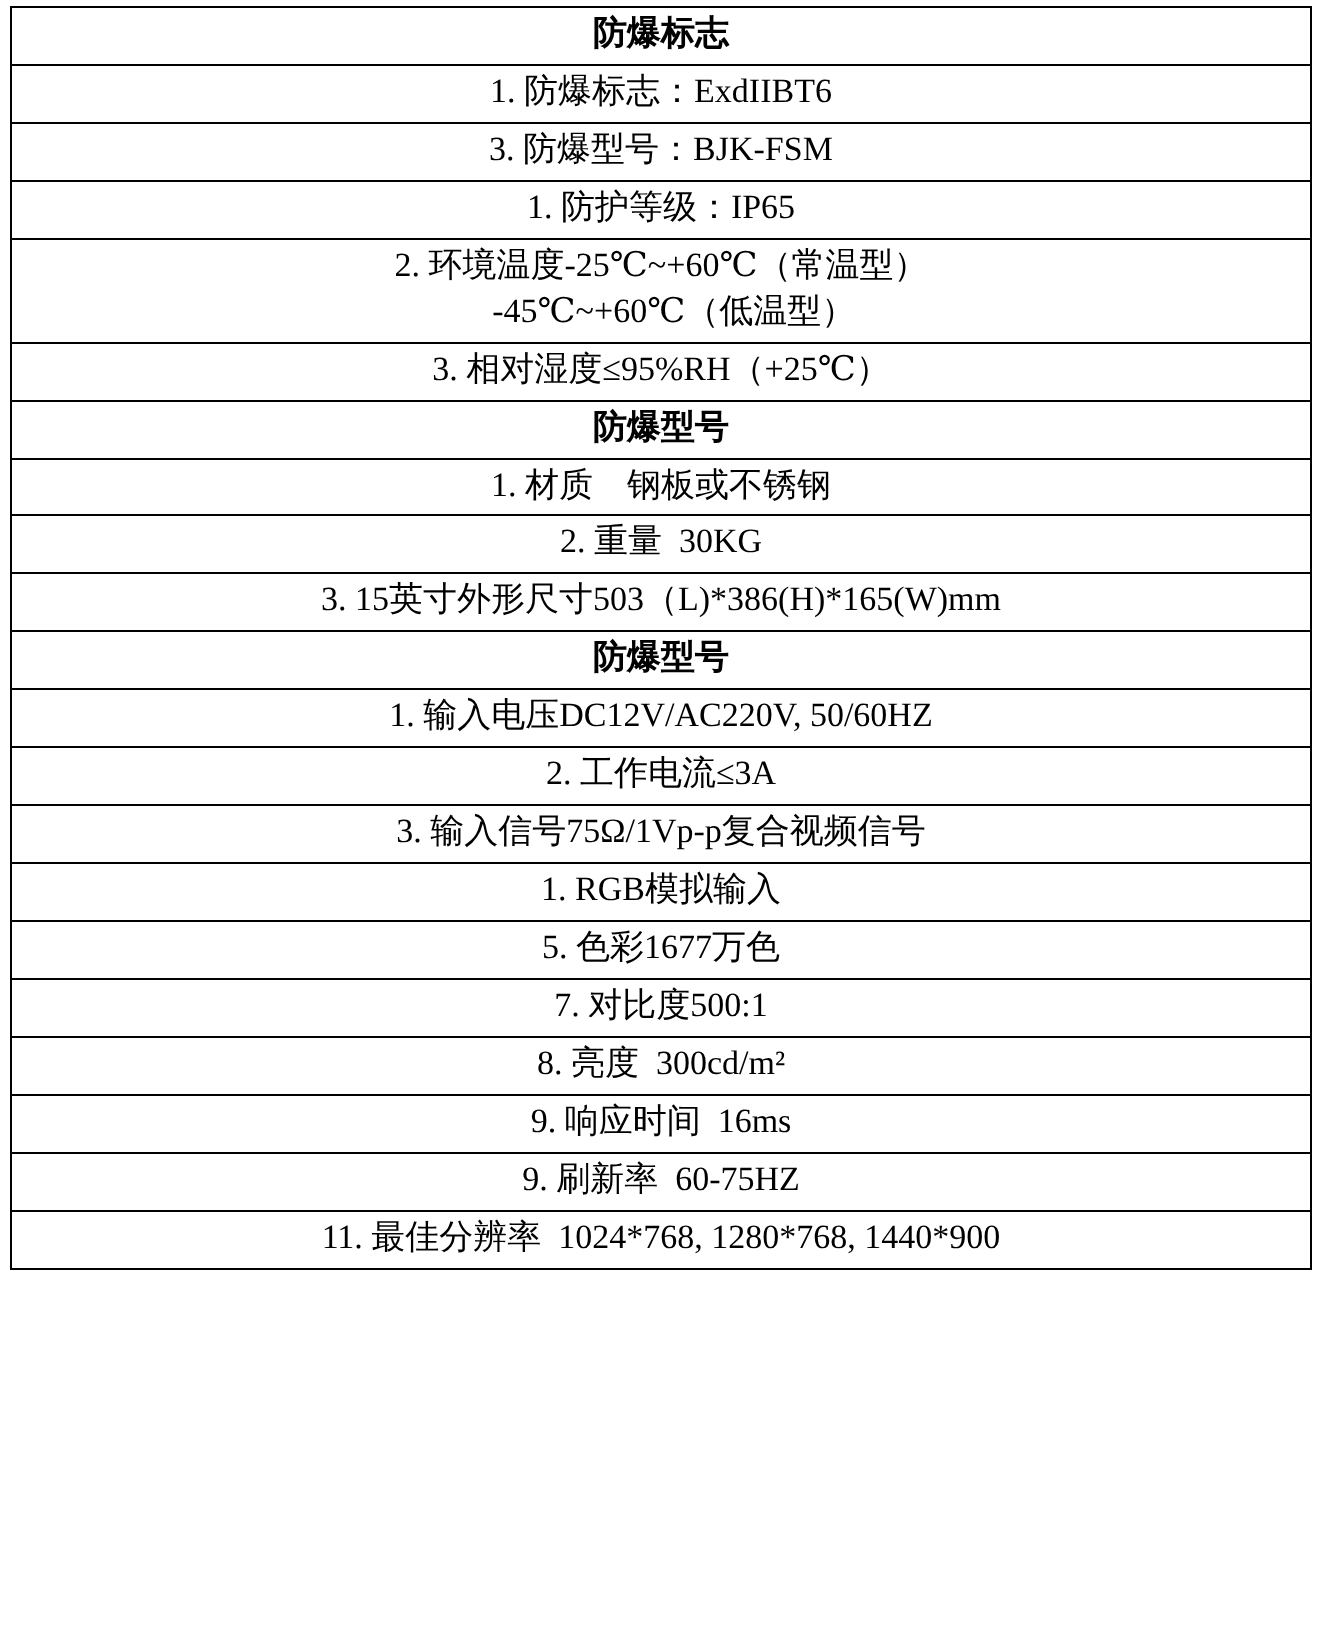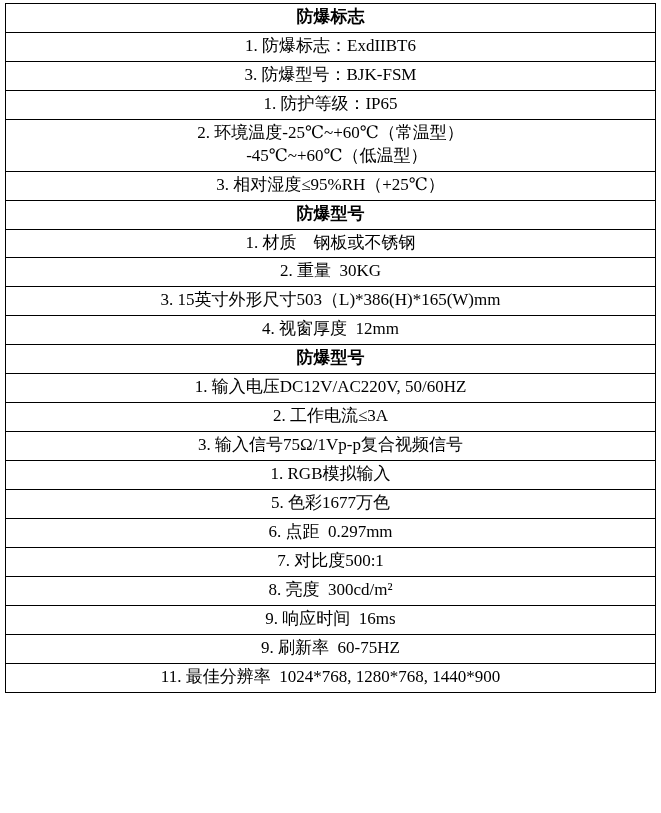--- a/index.html
+++ b/index.html
@@ -72,43 +72,37 @@
       </tr>
     <tr class="item-row">
         <td>1. 材质    钢板或不锈钢</td>
       </tr>
     <tr class="item-row">
         <td>2. 重量  30KG</td>
       </tr>
     <tr class="item-row">
         <td>3. 15英寸外形尺寸503（L)*386(H)*165(W)mm</td>
       </tr>
-    <tr class="item-row">
-        <td>4. 视窗厚度  12mm</td>
-      </tr>
     <tr class="section-row">
         <td>防爆型号</td>
       </tr>
     <tr class="item-row">
         <td>1. 输入电压DC12V/AC220V, 50/60HZ</td>
       </tr>
     <tr class="item-row">
         <td>2. 工作电流≤3A</td>
       </tr>
     <tr class="item-row">
         <td>3. 输入信号75Ω/1Vp-p复合视频信号</td>
       </tr>
     <tr class="item-row">
         <td>1. RGB模拟输入</td>
       </tr>
     <tr class="item-row">
         <td>5. 色彩1677万色</td>
-      </tr>
-    <tr class="item-row">
-        <td>6. 点距  0.297mm</td>
       </tr>
     <tr class="item-row">
         <td>7. 对比度500:1</td>
       </tr>
     <tr class="item-row">
         <td>8. 亮度  300cd/m²</td>
       </tr>
     <tr class="item-row">
         <td>9. 响应时间  16ms</td>
       </tr>

